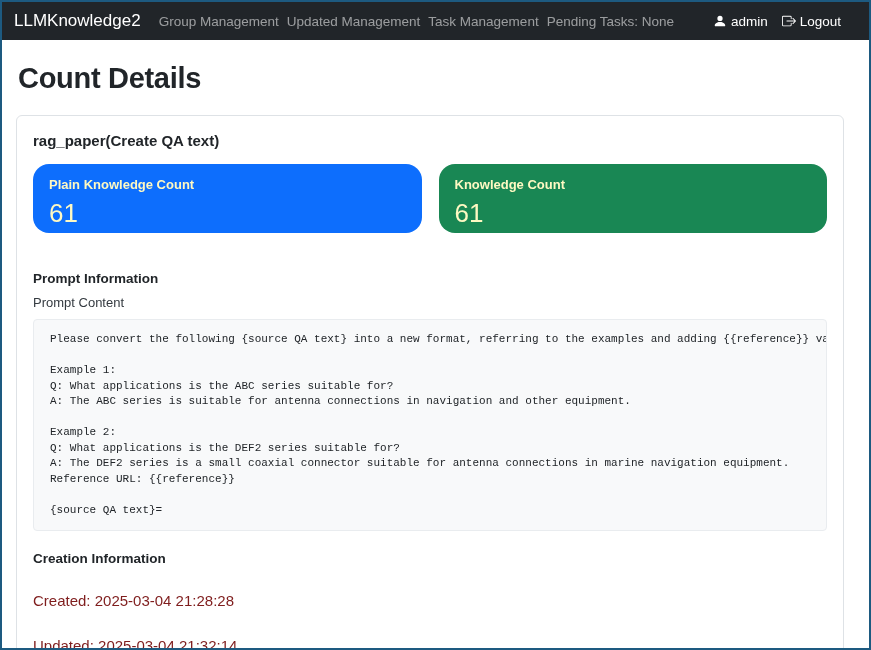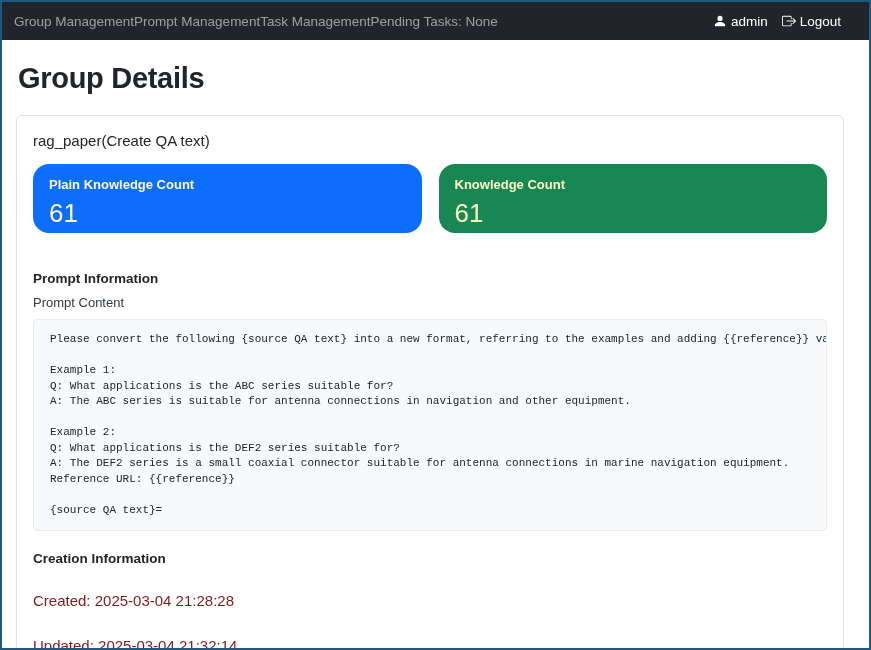--- a/index.html
+++ b/index.html
@@ -30,21 +30,21 @@
     font-size: 17px;
     font-weight: 500;
     color: #ffffff;
     margin-right: 18px;
     cursor: pointer;
     white-space: nowrap;
   }
   .nav-links {
     display: flex;
     align-items: center;
-    gap: 0;
+    gap: 8px;
     flex: 1;
   }
   .nav-link {
     font-size: 13.5px;
     color: rgba(255,255,255,0.55);
     text-decoration: none;
     cursor: pointer;
     white-space: nowrap;
   }
   .nav-right {
@@ -78,21 +78,21 @@
 
   
   .card {
     border: 1px solid #dee2e6;
     border-radius: 6px;
     background: #fff;
     padding: 16px 16px 12px 16px;
   }
   .card-title {
     font-size: 15px;
-    font-weight: 400;
+    font-weight: 700;
     color: #212529;
     margin-bottom: 15px;
   }
 
   
   .stats-row {
     display: flex;
     gap: 17px;
     margin-bottom: 38px;
   }
@@ -152,23 +152,24 @@
     line-height: 1.32;
     margin-top: 25px;
   }
 </style>
 </head>
 <body>
 
 <div class="window">
 
   <nav class="navbar">
+    <span class="navbar-brand">LLMKnowledge2</span>
     <div class="nav-links">
       <a class="nav-link">Group Management</a>
-      <a class="nav-link">Prompt Management</a>
+      <a class="nav-link">Updated Management</a>
       <a class="nav-link">Task Management</a>
       <a class="nav-link">Pending Tasks: None</a>
     </div>
     <div class="nav-right">
       <span class="nav-user">
         <svg class="nav-icon" viewBox="0 0 16 16" xmlns="http://www.w3.org/2000/svg">
             <path d="M3 14s-1 0-1-1 1-4 6-4 6 3 6 4-1 1-1 1H3Zm5-6a3 3 0 1 0 0-6 3 3 0 0 0 0 6Z"></path>
           </svg>
         <span>admin</span>
       </span>
@@ -176,21 +177,21 @@
         <svg class="nav-icon" viewBox="0 0 16 16" xmlns="http://www.w3.org/2000/svg">
             <path d="M10 12.5a.5.5 0 0 1-.5.5h-8a.5.5 0 0 1-.5-.5v-9a.5.5 0 0 1 .5-.5h8a.5.5 0 0 1 .5.5v2a.5.5 0 0 0 1 0v-2A1.5 1.5 0 0 0 9.5 2h-8A1.5 1.5 0 0 0 0 3.5v9A1.5 1.5 0 0 0 1.5 14h8a1.5 1.5 0 0 0 1.5-1.5v-2a.5.5 0 0 0-1 0z"></path>
             <path d="M15.854 8.354a.5.5 0 0 0 0-.708l-3-3a.5.5 0 0 0-.708.708L14.293 7.5H5.5a.5.5 0 0 0 0 1h8.793l-2.147 2.146a.5.5 0 0 0 .708.708z"></path>
           </svg>
         <span>Logout</span>
       </a>
     </div>
   </nav>
 
   <main class="page">
-    <h2 class="page-title">Group Details</h2>
+    <h2 class="page-title">Count Details</h2>
 
     <section class="card">
       <div class="card-title">rag_paper(Create QA text)</div>
 
       <div class="stats-row">
         <div class="stat-card" style="background-color: rgb(13, 110, 253);">
           <div class="stat-label">Plain Knowledge Count</div>
           <div class="stat-value">61</div>
         </div>
         <div class="stat-card" style="background-color: rgb(25, 135, 84);">

